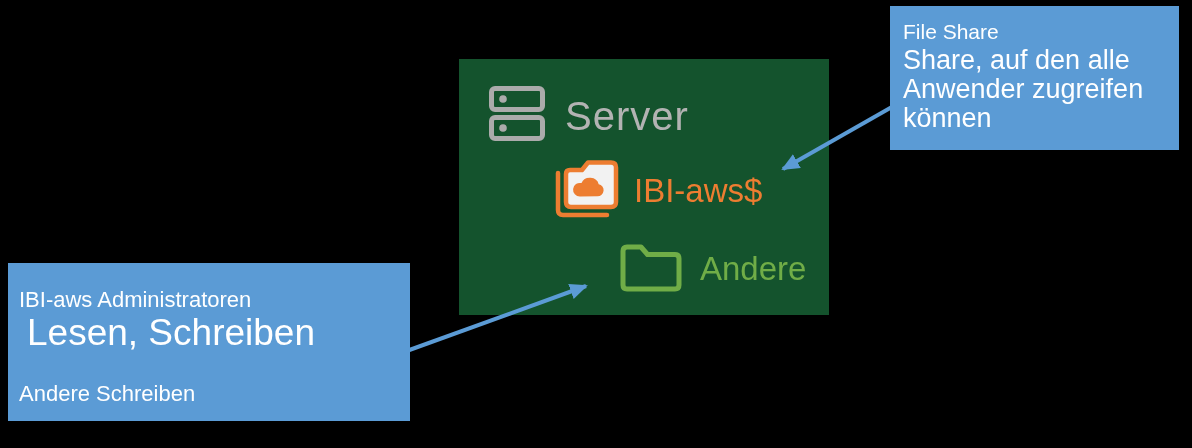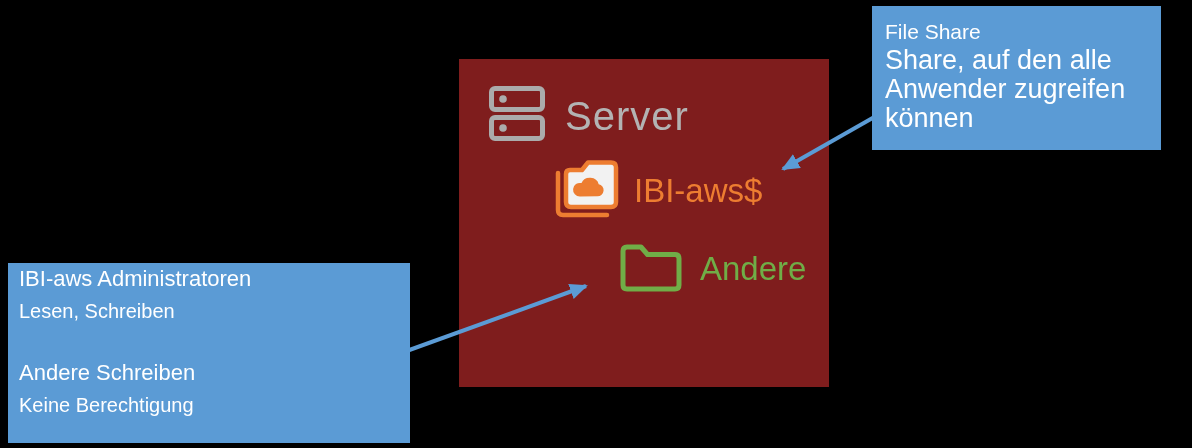--- a/index.html
+++ b/index.html
@@ -7,22 +7,22 @@
     width: 1192px; height: 448px;
     background: #000000;
     position: relative;
     overflow: hidden;
     font-family: "Liberation Sans", sans-serif;
   }
 
   
   .panel {
     position: absolute; left: 459px; top: 59px;
-    width: 370px; height: 328px;
-    background: #7f1d1d;
+    width: 370px; height: 256px;
+    background: #14532d;
     z-index: 0;
   }
   .row { position: absolute; display: flex; align-items: center; }
   .row-server { left: 30px; top: 27px; gap: 20px; }
   .server-title { font-size: 40px; color: #B3B3B3; letter-spacing: 1px; }
   .row-share { left: 95px; top: 99px; gap: 14px; }
   .share-label { font-size: 33px; color: #ED7D31; }
   .row-admin { left: 160px; top: 182px; gap: 17px; }
   .admin-label { font-size: 33px; color: #70AD47; }
 
@@ -33,26 +33,26 @@
   }
 
   
   .callout {
     position: absolute;
     background: #5B9BD5;
     color: #FFFFFF;
     z-index: 2;
     box-sizing: border-box;
   }
-  .callout-top  { left: 872px; top: 6px;   width: 289px; height: 144px; padding: 12px 12px 0 13px; }
-  .callout-bottom { left: 8px; top: 263px; width: 402px; height: 180px; padding: 1px 14px 0 11px; }
+  .callout-top  { left: 890px; top: 6px;   width: 289px; height: 144px; padding: 12px 12px 0 13px; }
+  .callout-bottom { left: 8px; top: 263px; width: 402px; height: 158px; padding: 22px 14px 0 11px; }
   .co-small { font-size: 21px; line-height: 28px; }
   .co-large { font-size: 27px; line-height: 29px; }
   .cb-small { font-size: 22px; line-height: 29px; }
-  .cb-large { font-size: 20px; line-height: 37px; }
+  .cb-large { font-size: 37px; line-height: 37px; margin-left: 8px; }
   .cb-spacer { height: 28px; }
 </style>
 </head>
 <body>
 
 <div class="panel">
 
   <div class="row row-server">
     <span>
       <svg width="56" height="56" viewBox="0 0 56 56">
@@ -100,14 +100,13 @@
 <div class="callout callout-top">
   <div class="co-small">File Share</div>
   <div class="co-large">Share, auf den alle Anwender zugreifen können</div>
 </div>
 
 <div class="callout callout-bottom">
   <div class="cb-small">IBI-aws Administratoren</div>
   <div class="cb-large">Lesen, Schreiben</div>
   <div class="cb-spacer"></div>
   <div class="cb-small">Andere Schreiben</div>
-  <div class="cb-large">Keine Berechtigung</div>
 </div>
 
 </body></html>

